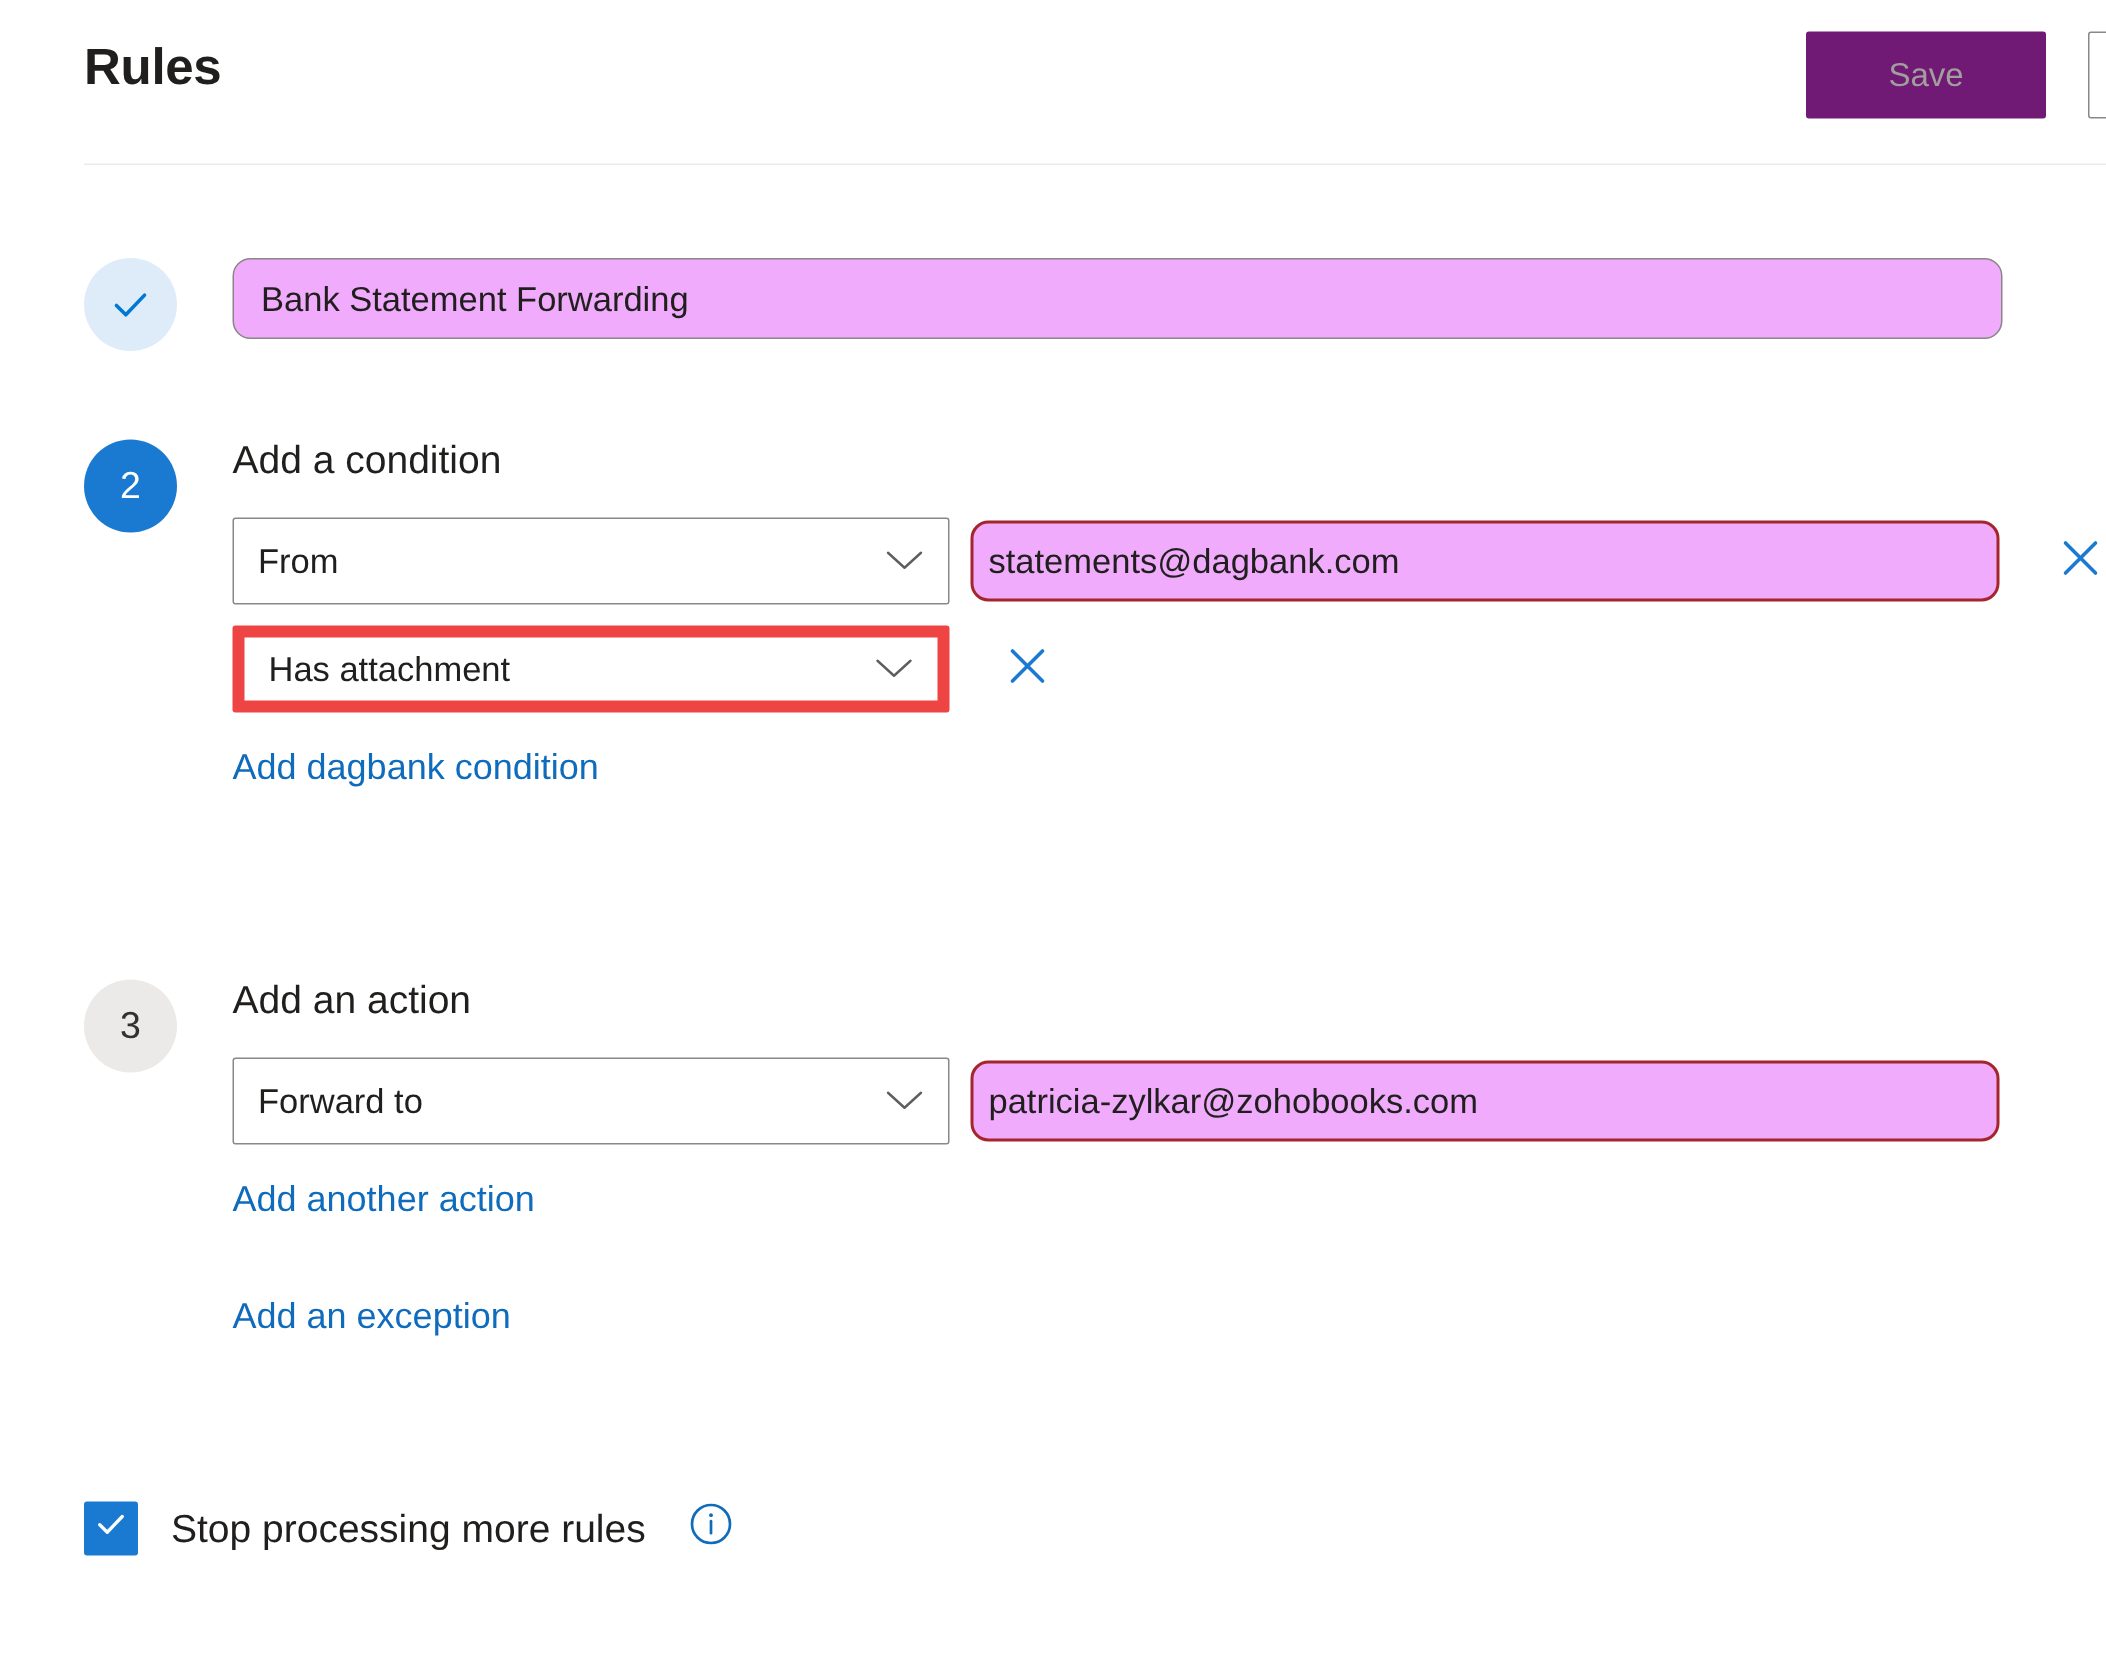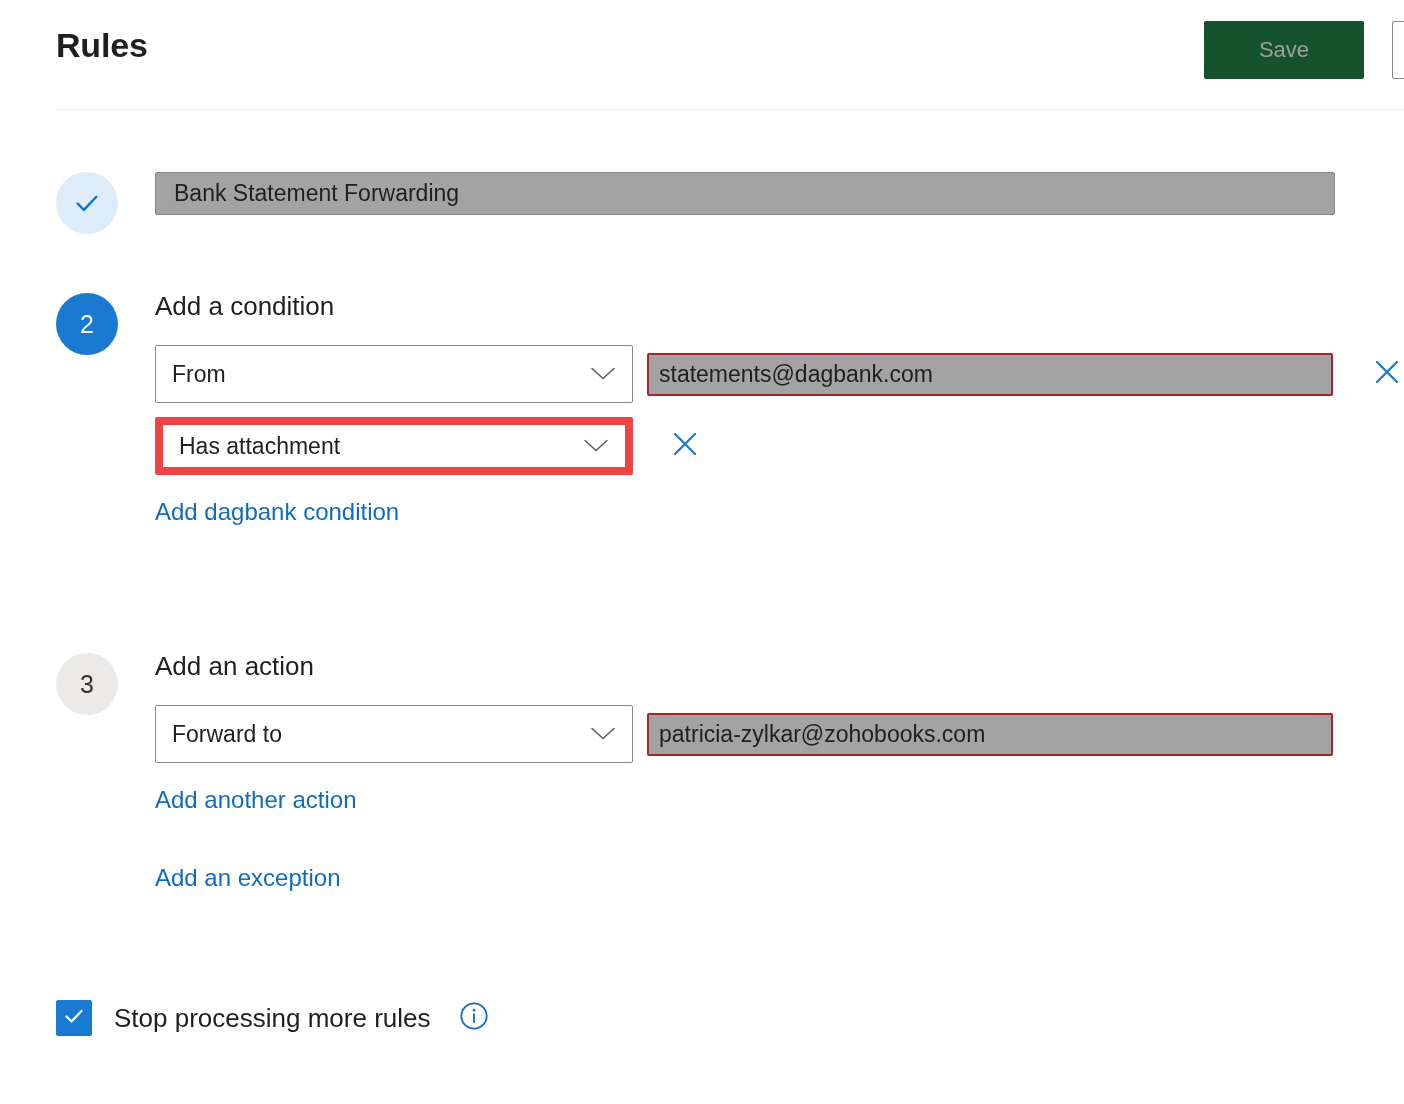--- a/index.html
+++ b/index.html
@@ -35,21 +35,21 @@
     position: absolute;
     right: 0px;
     top: 21px;
     display: flex;
     align-items: center;
     gap: 28px;
   }
   .btn-save {
     width: 160px;
     height: 58px;
-    background: #14532d;
+    background: #701a75;
     border: none;
     color: #a19f9d;
     font-size: 22px;
     font-family: "Liberation Sans", sans-serif;
     border-radius: 2px;
     cursor: default;
     display: flex;
     align-items: center;
     justify-content: center;
     padding: 0;
@@ -147,29 +147,29 @@
   .dropdown .chevron {
     position: absolute;
     right: 16px;
     top: 50%;
     transform: translateY(-50%);
     display: block;
   }
 
   .text-input {
     width: 686px;
-    height: 43px;
+    height: 54px;
     box-sizing: border-box;
-    background: #a3a3a3;
+    background: #f0abfc;
     border: 2px solid #a4262c;
     font-size: 23px;
     color: #201f1e;
     font-family: "Liberation Sans", sans-serif;
     padding: 0 10px;
-    border-radius: 2px;
+    border-radius: 12px;
     outline: none;
   }
 
   .gap-14 { width: 14px; flex: 0 0 auto; }
   .gap-34 { width: 34px; flex: 0 0 auto; }
 
   .x-btn {
     width: 40px;
     height: 40px;
     display: flex;

